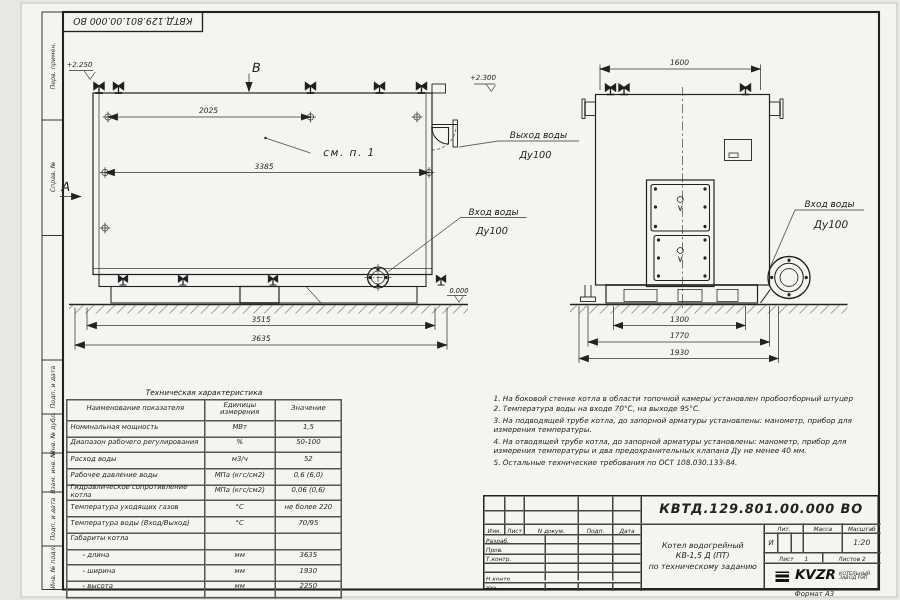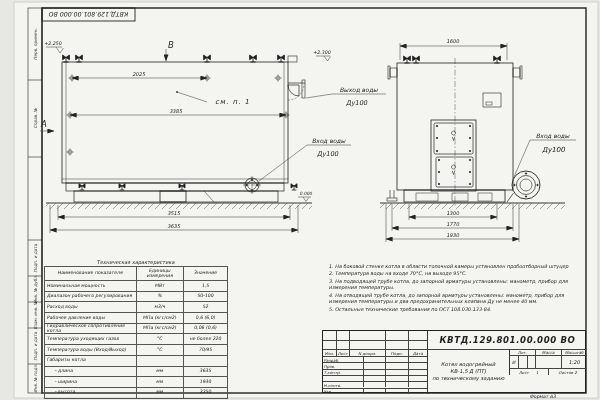--- a/index.html
+++ b/index.html
@@ -372,17 +372,31 @@
   <div class="cell" style="left:195px;top:24px;width:9px;height:13px"></div>
   <div class="cell" style="left:204px;top:24px;width:8px;height:13px"></div>
   <div class="cell" style="left:212px;top:24px;width:26px;height:13px"></div>
   <div class="cell ctr" style="left:238px;top:24px;width:26px;height:13px;font-size:5px">1:20</div>
   <div class="cell ctr" style="left:186px;top:37px;width:39px;height:7px;border-left:1px solid #333;gap:3px">
     <span>Лист</span>&nbsp;<span>1</span>
   </div>
   <div class="cell ctr" style="left:225px;top:37px;width:39px;height:7px">
     <span>Листов</span>&nbsp;<span>2</span>
   </div>
+  <div class="cell ctr" style="left:186px;top:44px;width:78px;height:17.8px;border-left:1px solid #333">
+    <div id="logo-wrap">
+      <span class="logo-bars">
+            <i></i>
+            <i></i>
+            <i></i>
+          </span>
+      <span id="logo-txt">KVZR</span>
+      <span class="co">
+        <div>КОТЕЛЬНЫЙ</div>
+        <div>ЗАВОД РЭП</div>
+      </span>
+    </div>
+  </div>
 </div>
 
 <div class="ov" id="fmt">Формат  А3</div>
 
 </div>
 
 </body></html>

